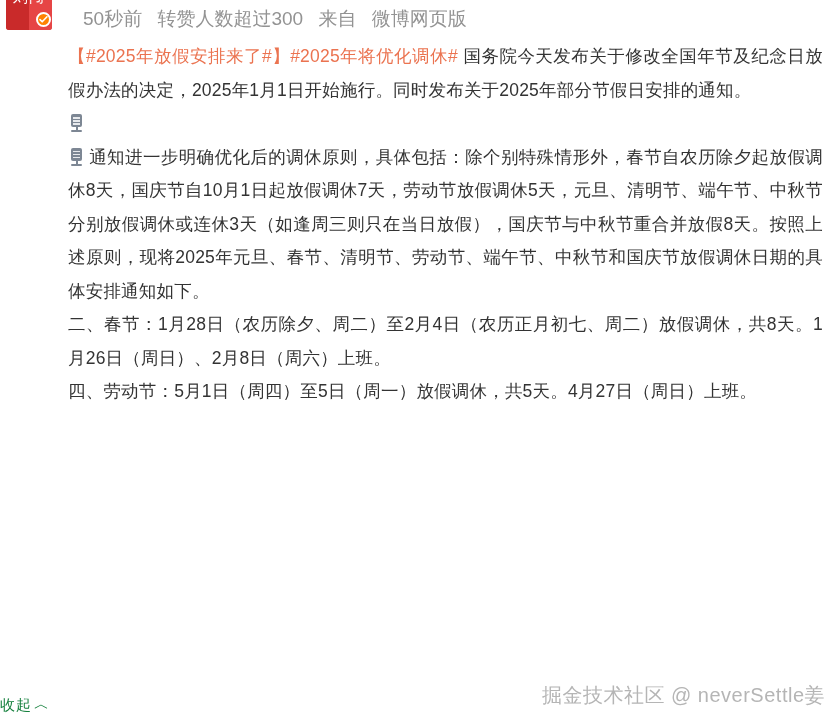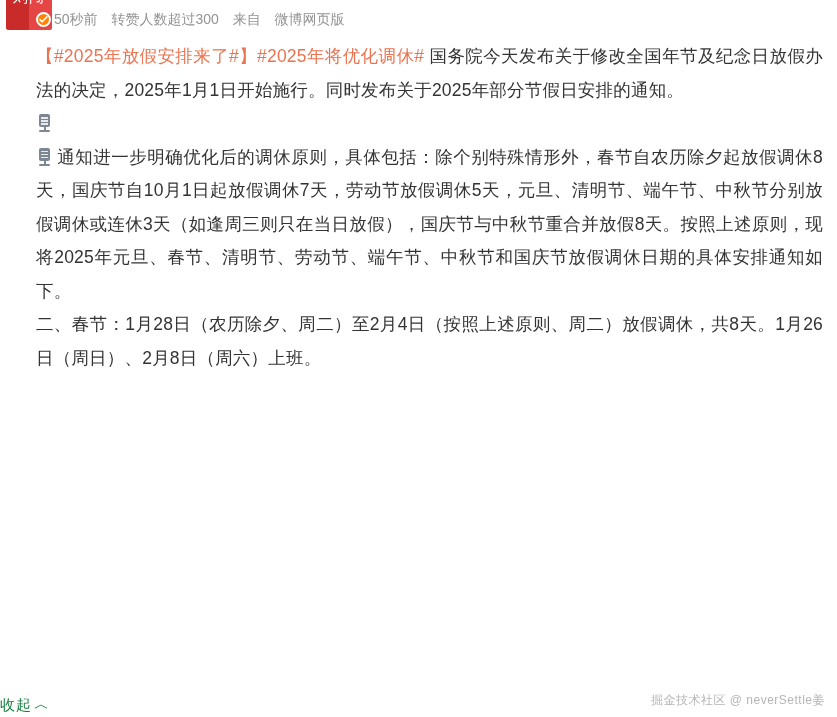--- a/index.html
+++ b/index.html
@@ -73,37 +73,39 @@
     width: 15px;
     height: 15px;
     border-radius: 50%;
     background: #ff8200;
     border: 2px solid #ffffff;
     box-sizing: border-box;
   }
   .verify-badge svg { display: block; }
   .meta {
     flex: 1 1 auto;
-    font-size: 14px;
+    font-size: 19px;
     color: #939393;
     line-height: 22px;
     padding-top: 6px;
     white-space: nowrap;
+    margin-left: 29px;
   }
   .meta span { margin-right: 10px; }
   .meta .src { color: #939393; }
 
   
   .content {
     padding: 4px 14px 0 36px;
     font-size: 17.5px;
     line-height: 33.5px;
     color: #333333;
     letter-spacing: 0.2px;
     text-align: justify;
+    margin-left: 32px;
   }
   .content p {
     margin: 0;
   }
   .topic {
     color: #eb7350;
   }
   .mic-icon {
     display: inline-block;
     vertical-align: -3px;
@@ -141,21 +143,21 @@
     width: 11px; height: 2px;
     background: #7d8794;
     border-radius: 1px;
   }
 
   
   .watermark {
     position: absolute;
     right: 12px;
     bottom: 8px;
-    font-size: 12px;
+    font-size: 20px;
     color: #b5b5b5;
     letter-spacing: 0.5px;
     white-space: nowrap;
   }
   .collapse {
     position: absolute;
     left: 0;
     right: 0;
     bottom: 2px;
     text-align: left;
@@ -202,21 +204,22 @@
     <p>
       <span class="mic-icon">
         <span class="body-m"></span><span class="line1"></span><span class="line2"></span><span class="line3"></span><span class="stand"></span><span class="base"></span>
       </span>
     </p>
     <p>
       <span class="mic-icon">
         <span class="body-m"></span><span class="line1"></span><span class="line2"></span><span class="line3"></span><span class="stand"></span><span class="base"></span>
       </span><span>通知进一步明确优化后的调休原则，具体包括：除个别特殊情形外，春节自农历除夕起放假调休8天，国庆节自10月1日起放假调休7天，劳动节放假调休5天，元旦、清明节、端午节、中秋节分别放假调休或连休3天（如逢周三则只在当日放假），国庆节与中秋节重合并放假8天。按照上述原则，现将2025年元旦、春节、清明节、劳动节、端午节、中秋节和国庆节放假调休日期的具体安排通知如下。</span>
     </p>
-    <p>二、春节：1月28日（农历除夕、周二）至2月4日（按照上述原则、周二）放假调休，共8天。1月26日（周日）、2月8日（周六）上班。</p>
+    <p>二、春节：1月28日（农历除夕、周二）至2月4日（农历正月初七、周二）放假调休，共8天。1月26日（周日）、2月8日（周六）上班。</p>
+    <p>四、劳动节：5月1日（周四）至5日（周一）放假调休，共5天。4月27日（周日）上班。</p>
   </div>
 
   <div class="watermark">
     <span>掘金技术社区</span>
     <span>@ neverSettle姜</span>
   </div>
 
   <div class="collapse">
     <span>收起</span><span class="caret">︿</span>
   </div>

